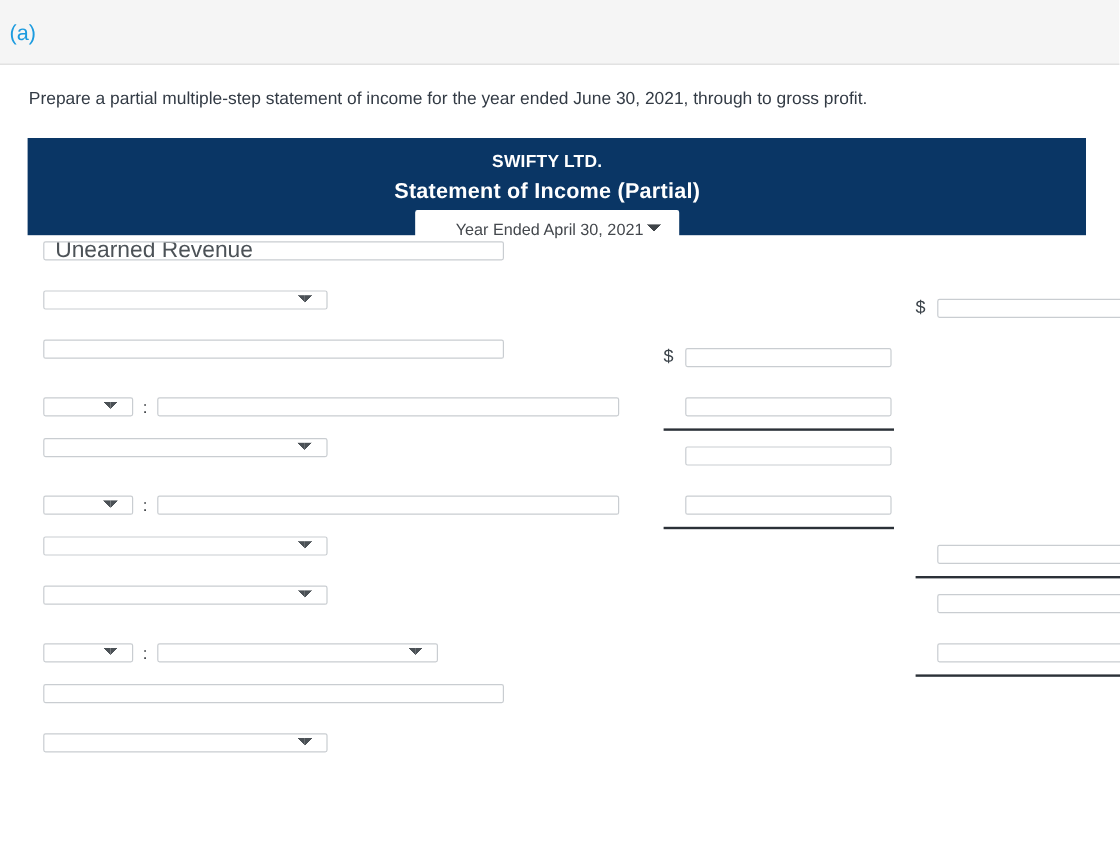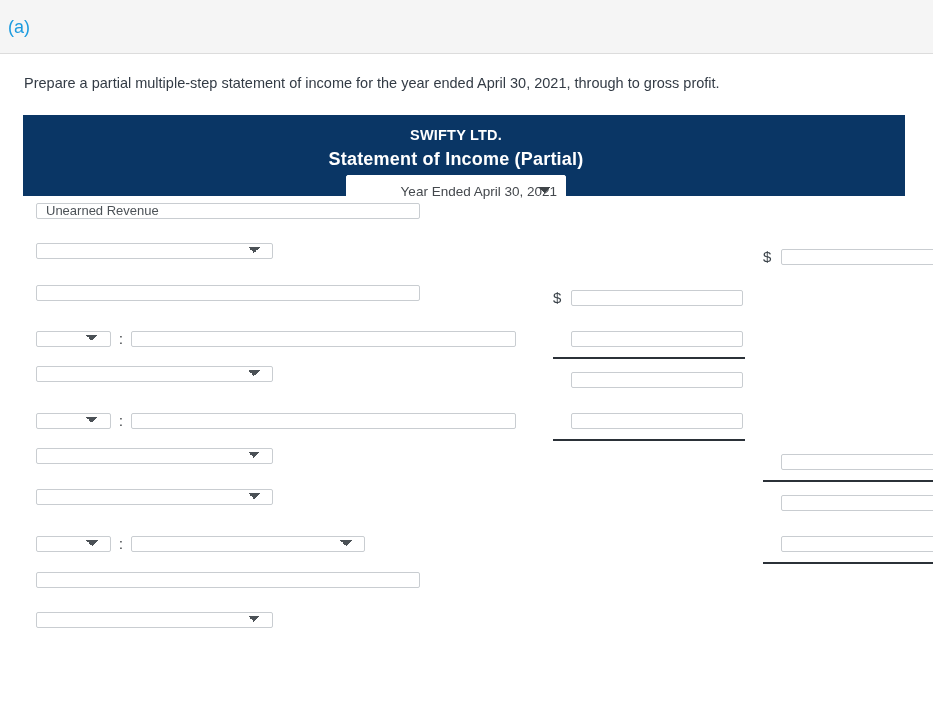--- a/index.html
+++ b/index.html
@@ -68,21 +68,21 @@
     margin-top: 3px;
     width: 220px;
     height: 32px;
     font-size: 13.5px;
     color: #44484d;
     font-family: "Liberation Sans", sans-serif;
     background: #ffffff;
     border: 1px solid #ffffff;
     border-radius: 2px;
     padding: 0 8px 0 12px;
-    text-align: right;
+    text-align: center;
     appearance: none;
     -webkit-appearance: none;
     background-image:
       linear-gradient(45deg, transparent 50%, #3f4448 50%),
       linear-gradient(135deg, #3f4448 50%, transparent 50%);
     background-position:
       calc(100% - 20px) calc(50% - 1px),
       calc(100% - 14px) calc(50% - 1px);
     background-size: 6px 6px, 6px 6px;
     background-repeat: no-repeat;
@@ -100,21 +100,21 @@
   .cell-mid    { position: absolute; left: 530px; top: 0; }
   .cell-right  { position: absolute; left: 740px; top: 0; }
 
   
   .tbox, .sbox {
     height: 16px;
     border: 1px solid #c9cdd1;
     border-radius: 2px;
     background: #ffffff;
     font-family: "Liberation Sans", sans-serif;
-    font-size: 13px;
+    font-size: 19px;
     color: #4c5257;
     padding: 0 9px;
     outline: none;
   }
   .tbox::placeholder { color: #6f767c; }
 
   .sbox {
     appearance: none;
     -webkit-appearance: none;
     padding-right: 26px;
@@ -164,21 +164,21 @@
   .rule-mid   { left: 530px; width: 192px; }
   .rule-right { left: 740px; width: 192px; }
 </style>
 </head>
 <body>
 
 <div class="part-band">
   <a href="#" class="part-link">(a)</a>
 </div>
 
-<p class="instruction">Prepare a partial multiple-step statement of income for the year ended April 30, 2021, through to gross profit.</p>
+<p class="instruction">Prepare a partial multiple-step statement of income for the year ended June 30, 2021, through to gross profit.</p>
 
 <div class="statement">
 
   <div class="stmt-header">
     <div class="stmt-company">SWIFTY LTD.</div>
     <div class="stmt-title">Statement of Income (Partial)</div>
     <select class="period-select"><option value="Year Ended April 30, 2021">Year Ended April 30, 2021</option></select>
   </div>
 
   <div class="stmt-body" id="rows-host">

